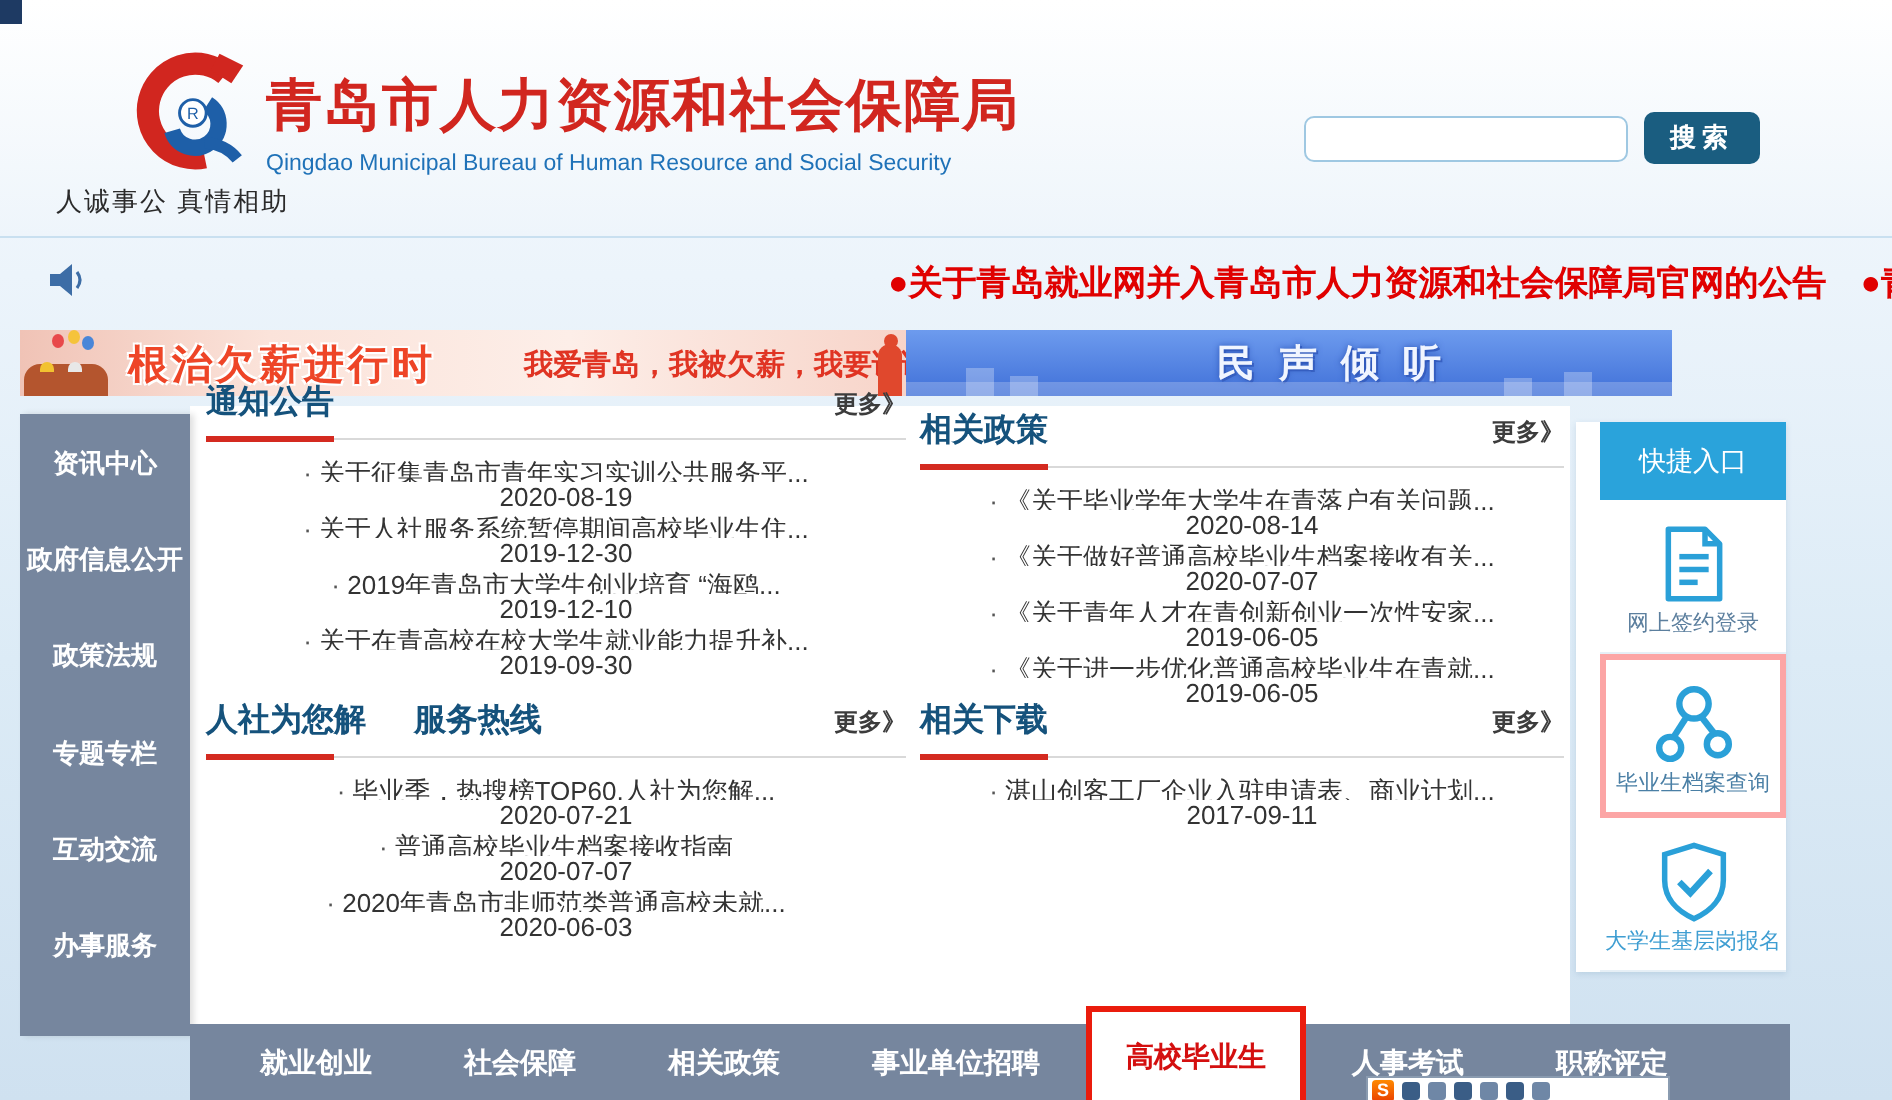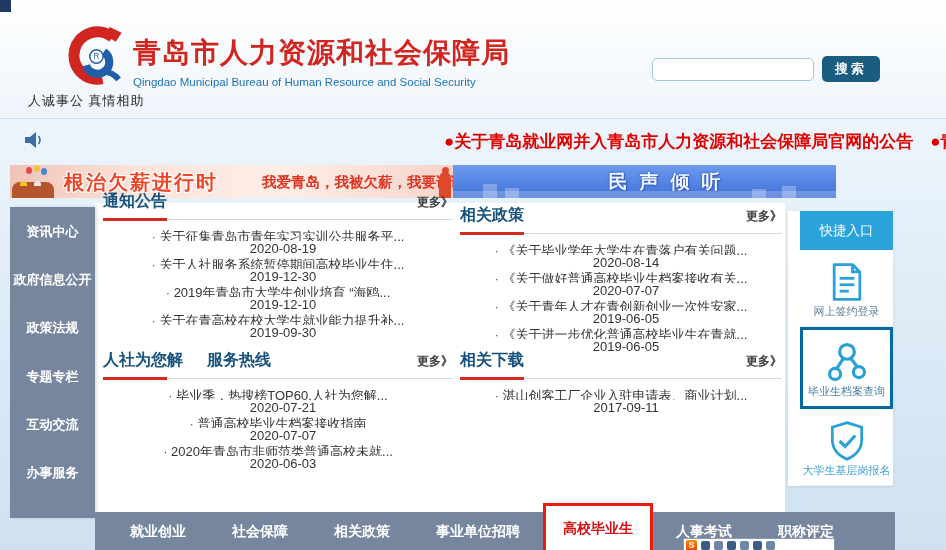--- a/index.html
+++ b/index.html
@@ -74,21 +74,21 @@
   .row-date{margin-left:10px;white-space:nowrap;color:#333;}
 
   
   .quick{left:788px;top:211px;width:93px;background:#fff;box-shadow:0 1px 3px rgba(80,120,160,.18);padding-left:12px;}
   .quick-header{height:39px;background:var(--panel_blue);color:#fff;font-size:13.5px;display:flex;align-items:center;justify-content:center;cursor:pointer;}
   .quick-item{display:flex;flex-direction:column;align-items:center;padding:10px 0 7px;border-bottom:1px solid #e6eff6;cursor:pointer;box-sizing:border-box;}
   .quick-item .qlabel{font-size:11px;margin-top:0;white-space:nowrap;}
   .quick-item.q1 .qlabel{color:#5c7f9e;}
   .quick-item.q2 .qlabel{color:#4a7fa5;}
   .quick-item.q3 .qlabel{color:#3f9ed2;}
-  .quick-item.red-boxed{border:3px solid #0369a1;}
+  .quick-item.red-boxed{border:3px solid #fca5a5;}
 
   
   .bottomnav{left:95px;top:512px;width:800px;height:38px;background:var(--slate);
     display:flex;align-items:center;padding-left:12px;box-sizing:border-box;}
   .nav-item{color:#ffffff;font-size:14px;font-weight:bold;line-height:38px;padding:0 23px;white-space:nowrap;cursor:pointer;}
   .nav-item.active{align-self:flex-start;margin-top:-9px;height:44px;line-height:44px;background:#fff;
     border:3px solid #ea1c0d;color:#d40f0f;padding:0 17px;}
 
   
   .ime{left:683px;top:538px;width:146px;height:12px;background:#fff;border:1px solid #8a9bb0;

